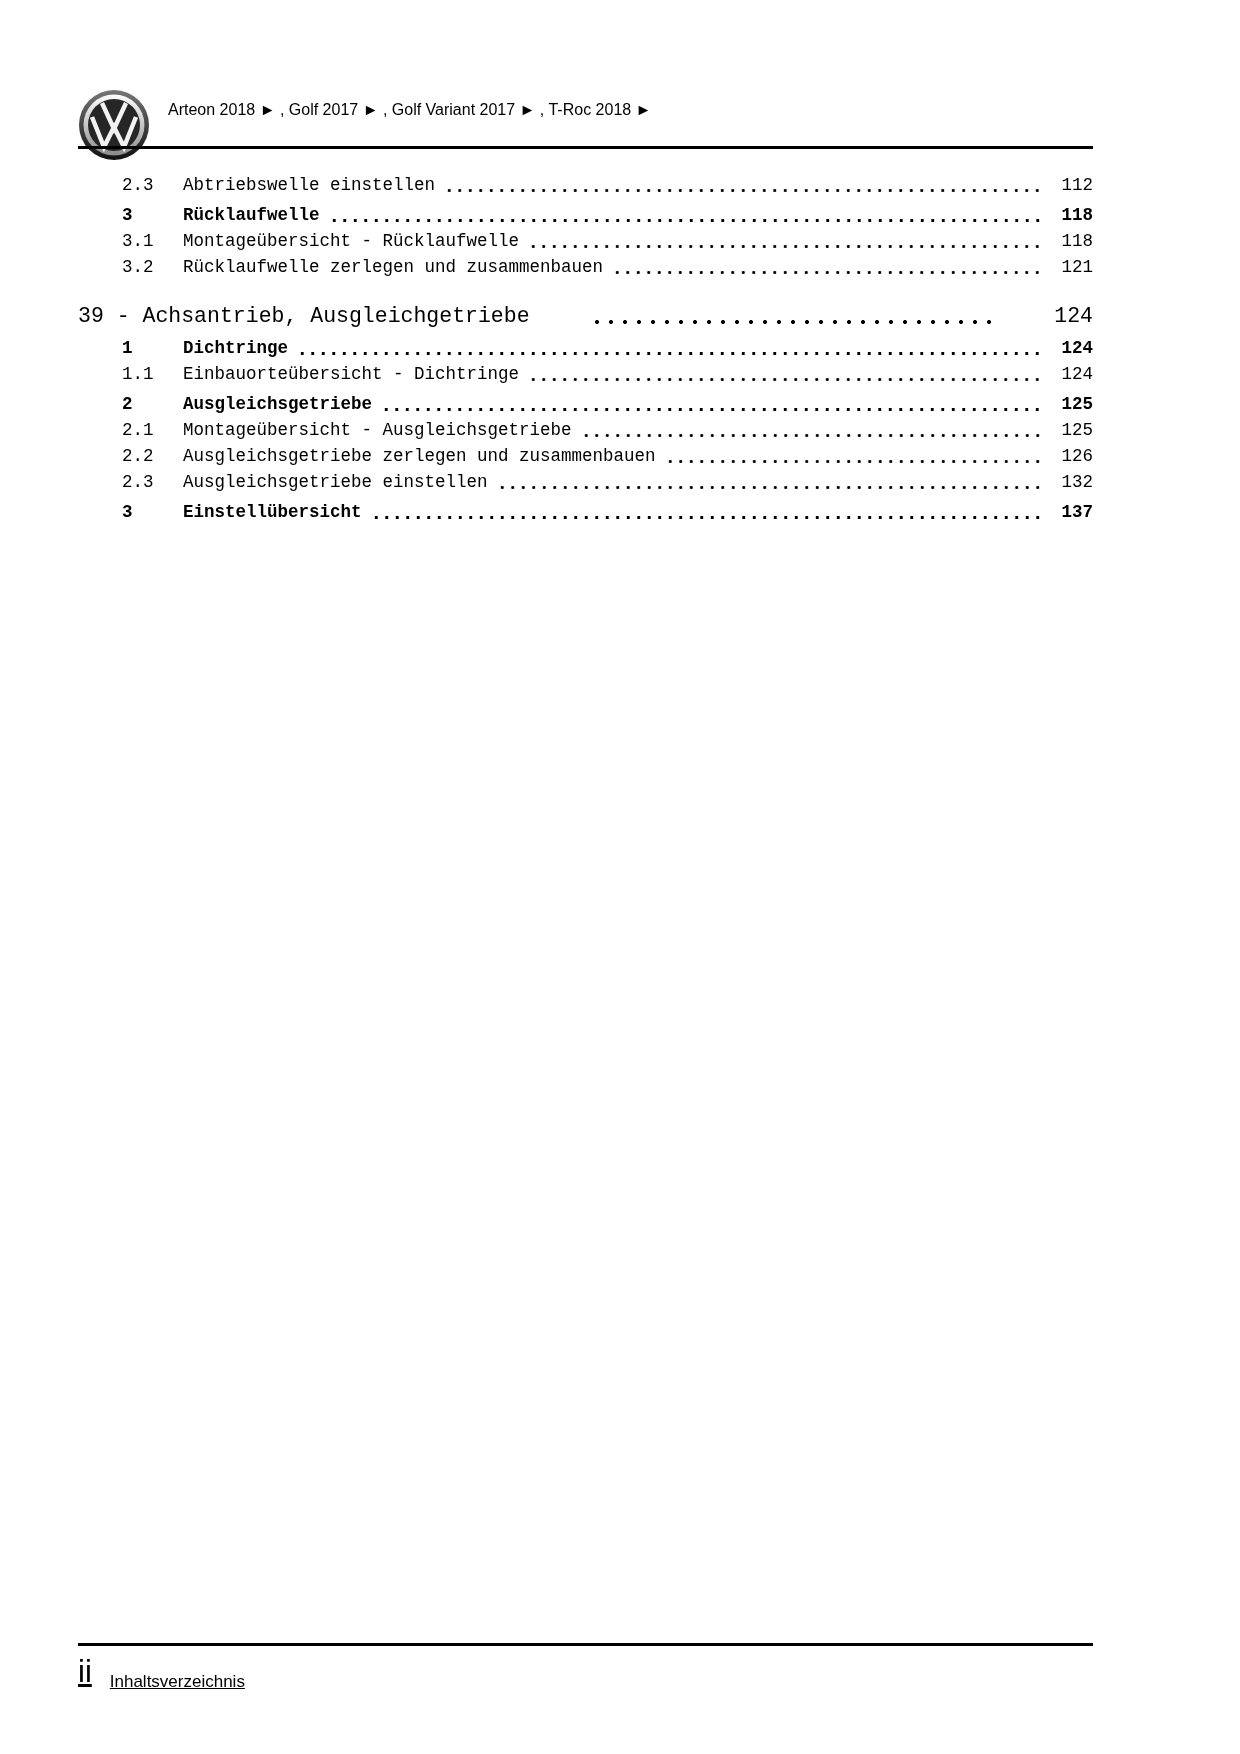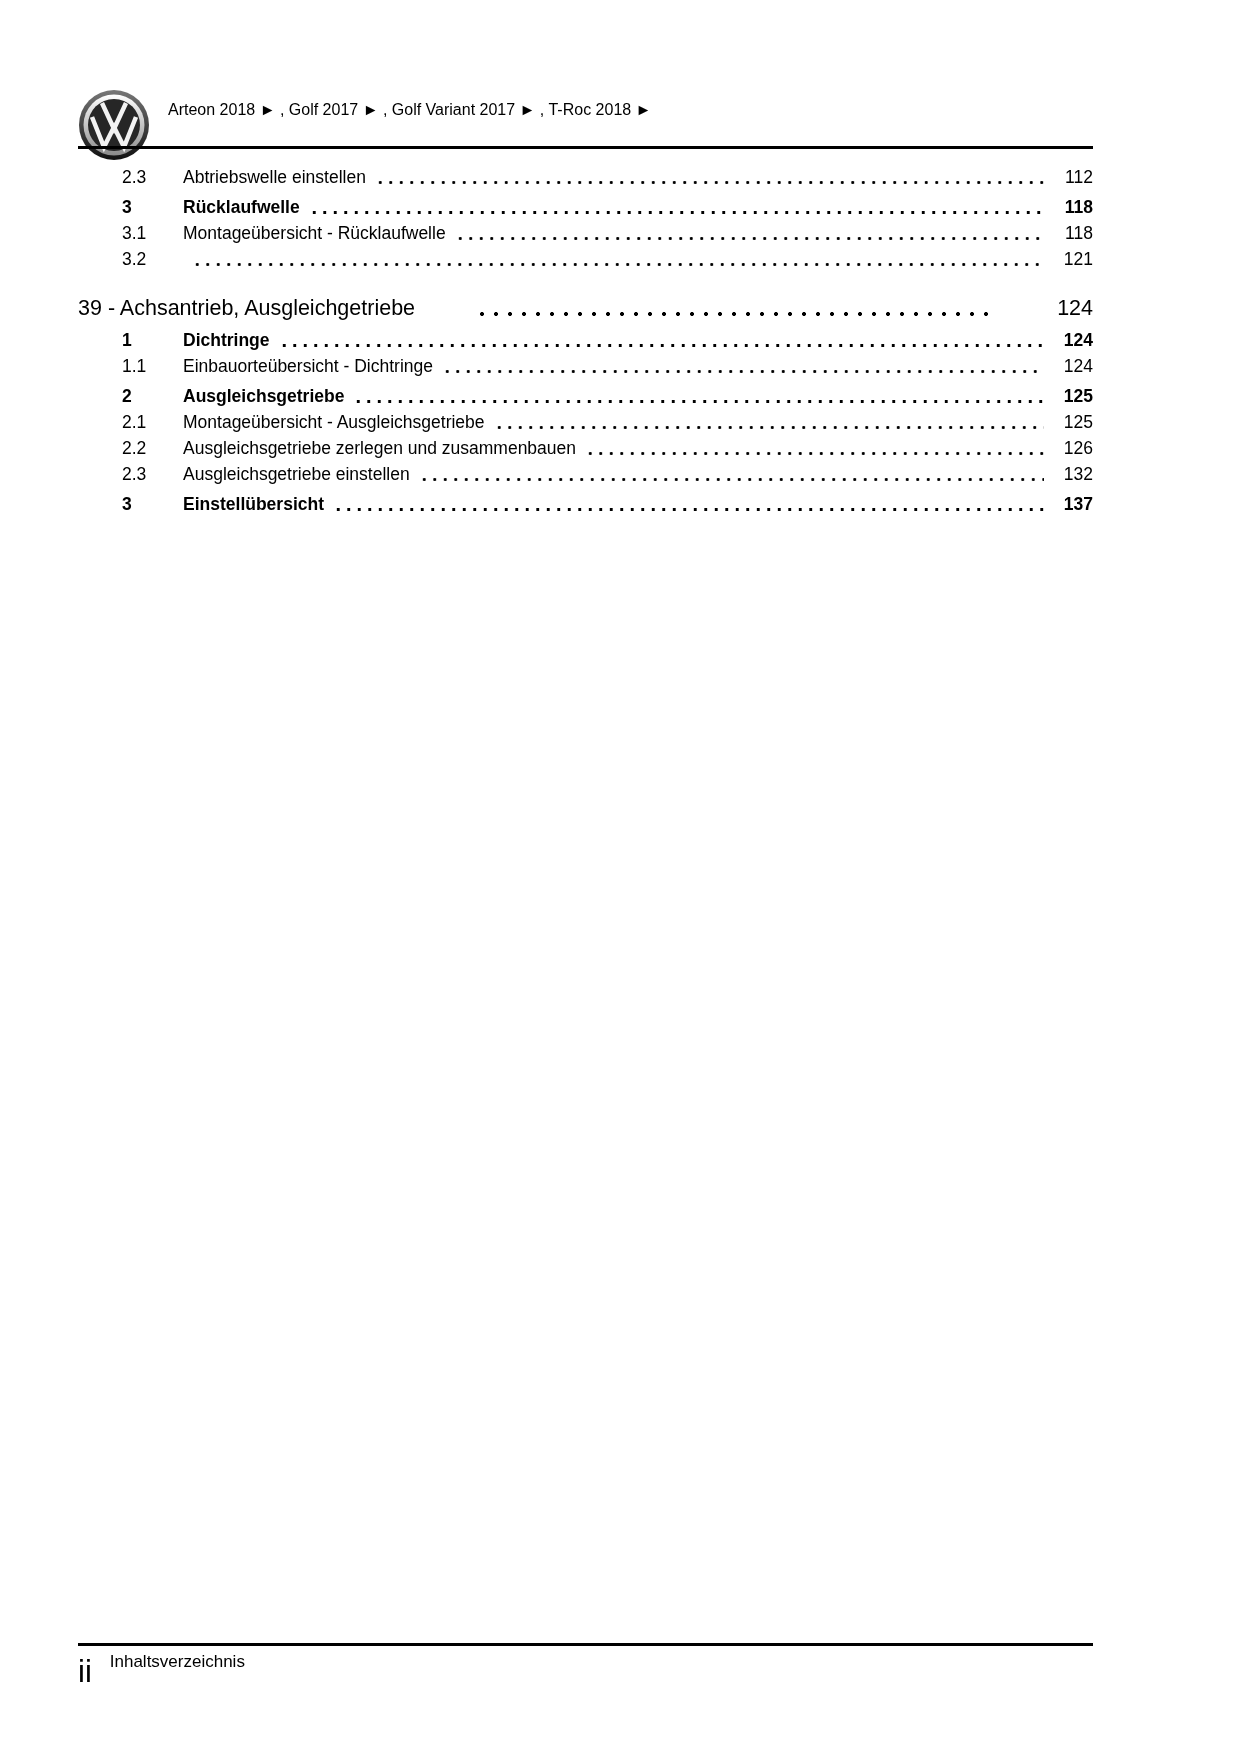--- a/index.html
+++ b/index.html
@@ -13,21 +13,21 @@
     overflow: hidden;
   }
 
   
   .page-header { position: absolute; left: 78px; top: 91px; width: 1015px; }
   .logo { position: absolute; left: 0; top: -2px; width: 72px; height: 72px; }
   .header-text { margin-left: 90px; padding-top: 6px; font-size: 16px; line-height: 26px; white-space: nowrap; }
   .header-rule { position: absolute; left: 78px; top: 146px; width: 1015px; height: 3px; background: #000; }
 
   
-  .toc { position: absolute; left: 78px; top: 164px; width: 1015px; }
+  .toc { position: absolute; left: 78px; top: 172px; width: 1015px; font-family: Liberation Mono, monospace; }
   .row { display: flex; align-items: baseline; font-size: 17.5px; line-height: 26px; }
   .entry-row { padding-left: 44px; }
   .entry-row.bold { font-weight: bold; margin-top: 4px; }
   .num { flex: none; width: 61px; }
   .title { flex: none; white-space: nowrap; }
   .leader {
     flex: 1 1 auto;
     align-self: flex-end;
     height: 5px;
     margin: 0 7px 5px 9px;
@@ -40,21 +40,21 @@
 
   .chapter-row { font-size: 21.5px; line-height: 30px; margin-top: 21px; margin-bottom: 4px; gap: 48px; }
   .chapter-row .leader {
     height: 6px;
     margin: 0 6px 6px 12px;
     background: radial-gradient(circle, #000 1.9px, transparent 2.2px) left bottom / 14px 6px repeat-x;
   }
 
   
   .footer-rule { position: absolute; left: 78px; top: 1643px; width: 1015px; height: 3px; background: #000; }
-  .footer { position: absolute; left: 78px; top: 1652px; display: flex; align-items: flex-start; }
+  .footer { position: absolute; left: 78px; top: 1652px; display: flex; align-items: flex-end; text-decoration: underline; }
   .footer-page { font-size: 31px; line-height: 40px; }
   .footer-label { font-size: 17px; margin-left: 18px; }
 </style>
 </head>
 <body>
 
 <div class="sheet">
 
   <div class="page-header">
     <div class="logo">
@@ -96,20 +96,21 @@
         <span class="pagenum">118</span>
       </div>
       <div class="row entry-row">
         <span class="num">3.1</span>
         <span class="title">Montageübersicht - Rücklaufwelle</span>
         <span class="leader"></span>
         <span class="pagenum">118</span>
       </div>
       <div class="row entry-row">
         <span class="num">3.2</span>
+        <span class="title">Rücklaufwelle zerlegen und zusammenbauen</span>
         <span class="leader"></span>
         <span class="pagenum">121</span>
       </div>
       <div class="row chapter-row">
         <span class="title">39 - Achsantrieb, Ausgleichgetriebe</span>
         <span class="leader"></span>
         <span class="pagenum">124</span>
       </div>
       <div class="row entry-row bold">
         <span class="num">1</span>

